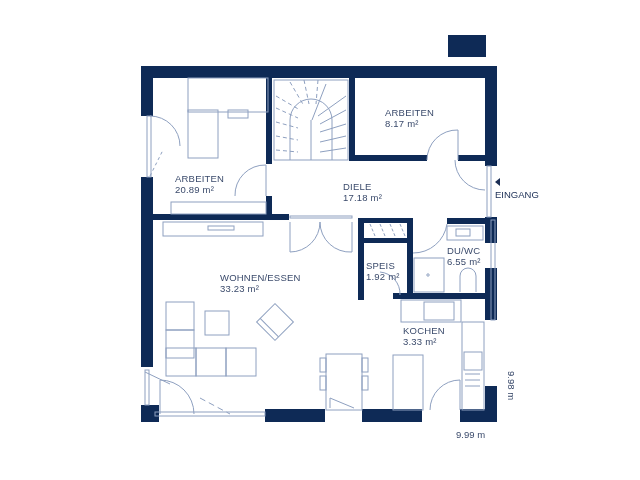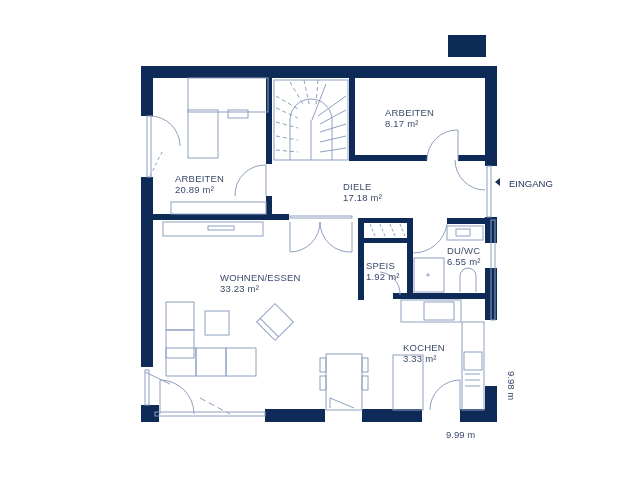--- a/index.html
+++ b/index.html
@@ -2,21 +2,21 @@
 <html><head>
 <meta charset="utf-8">
 <style>
   html, body { margin: 0; padding: 0; background: #ffffff; }
   body { width: 640px; height: 480px; position: relative; overflow: hidden; font-family: "Liberation Sans", sans-serif; }
   svg { position: absolute; left: 0; top: 0; }
   .label { position: absolute; color: #3a4a6b; font-size: 9.5px; line-height: 11px; letter-spacing: 0.2px; white-space: nowrap; }
   .label .name, .label .area { display: block; }
   .dim { position: absolute; color: #3a4a6b; font-size: 9.5px; white-space: nowrap; }
   .dim-vert { transform: rotate(90deg); transform-origin: left top; }
-  .entry { position: absolute; color: #1b2e55; font-size: 9.5px; white-space: nowrap; display: flex; align-items: flex-start; gap: 9px; }
+  .entry { position: absolute; color: #1b2e55; font-size: 9.5px; white-space: nowrap; display: flex; align-items: flex-start; gap: 3px; flex-direction: column; }
   .entry .arrow { width: 0; height: 0; border-top: 4px solid transparent; border-bottom: 4px solid transparent; border-right: 5px solid #1b2e55; }
 </style>
 </head>
 <body>
 
 <svg width="640" height="480" viewBox="0 0 640 480">
 
   <rect x="448" y="35" width="38" height="22" fill="#0e2a56"></rect>
 
   <g fill="#0e2a56">
@@ -182,24 +182,24 @@
   <span class="area">33.23 m²</span>
 </div>
 <div class="label" style="left:366px;top:260px">
   <span class="name">SPEIS</span>
   <span class="area">1.92 m²</span>
 </div>
 <div class="label" style="left:447px;top:245px">
   <span class="name">DU/WC</span>
   <span class="area">6.55 m²</span>
 </div>
-<div class="label" style="left:403px;top:342px">
+<div class="label" style="left:403px;top:325px">
   <span class="name">KOCHEN</span>
   <span class="area">3.33 m²</span>
 </div>
 
 <div class="entry" style="left:495px;top:178px">
   <span class="arrow"></span>
   <span>EINGANG</span>
 </div>
 
-<div class="dim" style="left:446px;top:429px">9.99 m</div>
+<div class="dim" style="left:456px;top:429px">9.99 m</div>
 <div class="dim dim-vert" style="left:517px;top:371px">9.98 m</div>
 
 </body></html>

